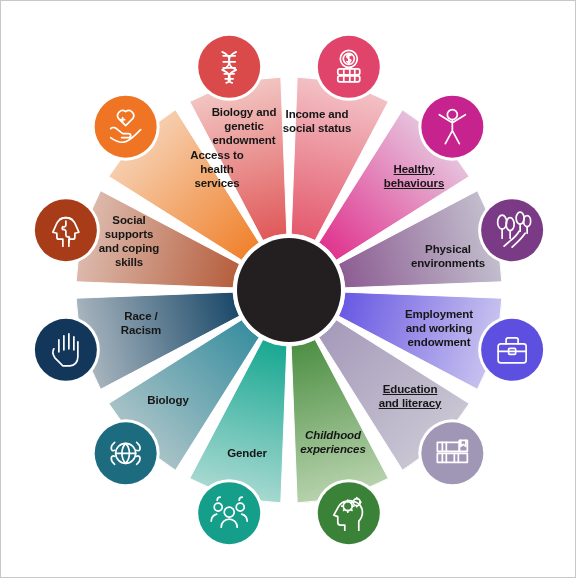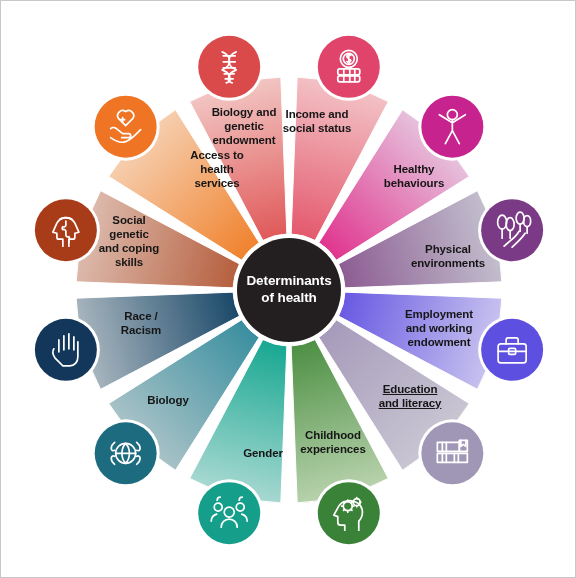--- a/index.html
+++ b/index.html
@@ -286,42 +286,40 @@
           <g transform="translate(228.21280058131774,65.87113412722522)">
             <path fill="none" stroke="#ffffff" stroke-width="1.7" stroke-linecap="round" stroke-linejoin="round" d="M-7,-15 C7,-9 -7,-3 7,3 C-7,9 7,13 -3,16"></path>
                 <path fill="none" stroke="#ffffff" stroke-width="1.7" stroke-linecap="round" stroke-linejoin="round" d="M7,-15 C-7,-9 7,-3 -7,3 C7,9 -7,13 3,16"></path>
                 <path fill="none" stroke="#ffffff" stroke-width="1.7" stroke-linecap="round" stroke-linejoin="round" d="M-6,-11 L6,-11 M-6,-5 L6,-5 M-6,1 L6,1 M-5,7 L5,7 M-4,12 L4,12"></path>
           </g>
         </g>
       </g>
 
   <circle id="hub-circle" cx="288" cy="289" r="52" fill="#231f20"></circle>
     </svg>
-  <div class="hub-label">Determinants
-of health</div>
   <div id="labels">
       <div class="seg-label" style="left: 316px; top: 120px;">Income and
 social status</div>
-      <div class="seg-label" style="left: 413px; top: 175px;">Healthy
+      <div class="seg-label" style="left: 413px; top: 175px; text-decoration: underline;">Healthy
 behaviours</div>
       <div class="seg-label" style="left: 447px; top: 255px;">Physical
 environments</div>
       <div class="seg-label" style="left: 438px; top: 327px;">Employment
 and working
 endowment</div>
       <div class="seg-label" style="left: 409px; top: 395px; text-decoration: underline;">Education
 and literacy</div>
-      <div class="seg-label" style="left: 332px; top: 441px;">Childhood
+      <div class="seg-label" style="left: 332px; top: 441px; font-style: italic;">Childhood
 experiences</div>
-      <div class="seg-label" style="left: 262px; top: 452px;">Gender</div>
+      <div class="seg-label" style="left: 246px; top: 452px;">Gender</div>
       <div class="seg-label" style="left: 167px; top: 399px;">Biology</div>
       <div class="seg-label" style="left: 140px; top: 322px;">Race /
 Racism</div>
       <div class="seg-label" style="left: 128px; top: 240px;">Social
-genetic
+supports
 and coping
 skills</div>
       <div class="seg-label" style="left: 172px; top: 168px; margin-left: 44px;">Access to
 health
 services</div>
       <div class="seg-label" style="left: 243px; top: 125px;">Biology and
 genetic
 endowment</div>
     </div>
 </div>

